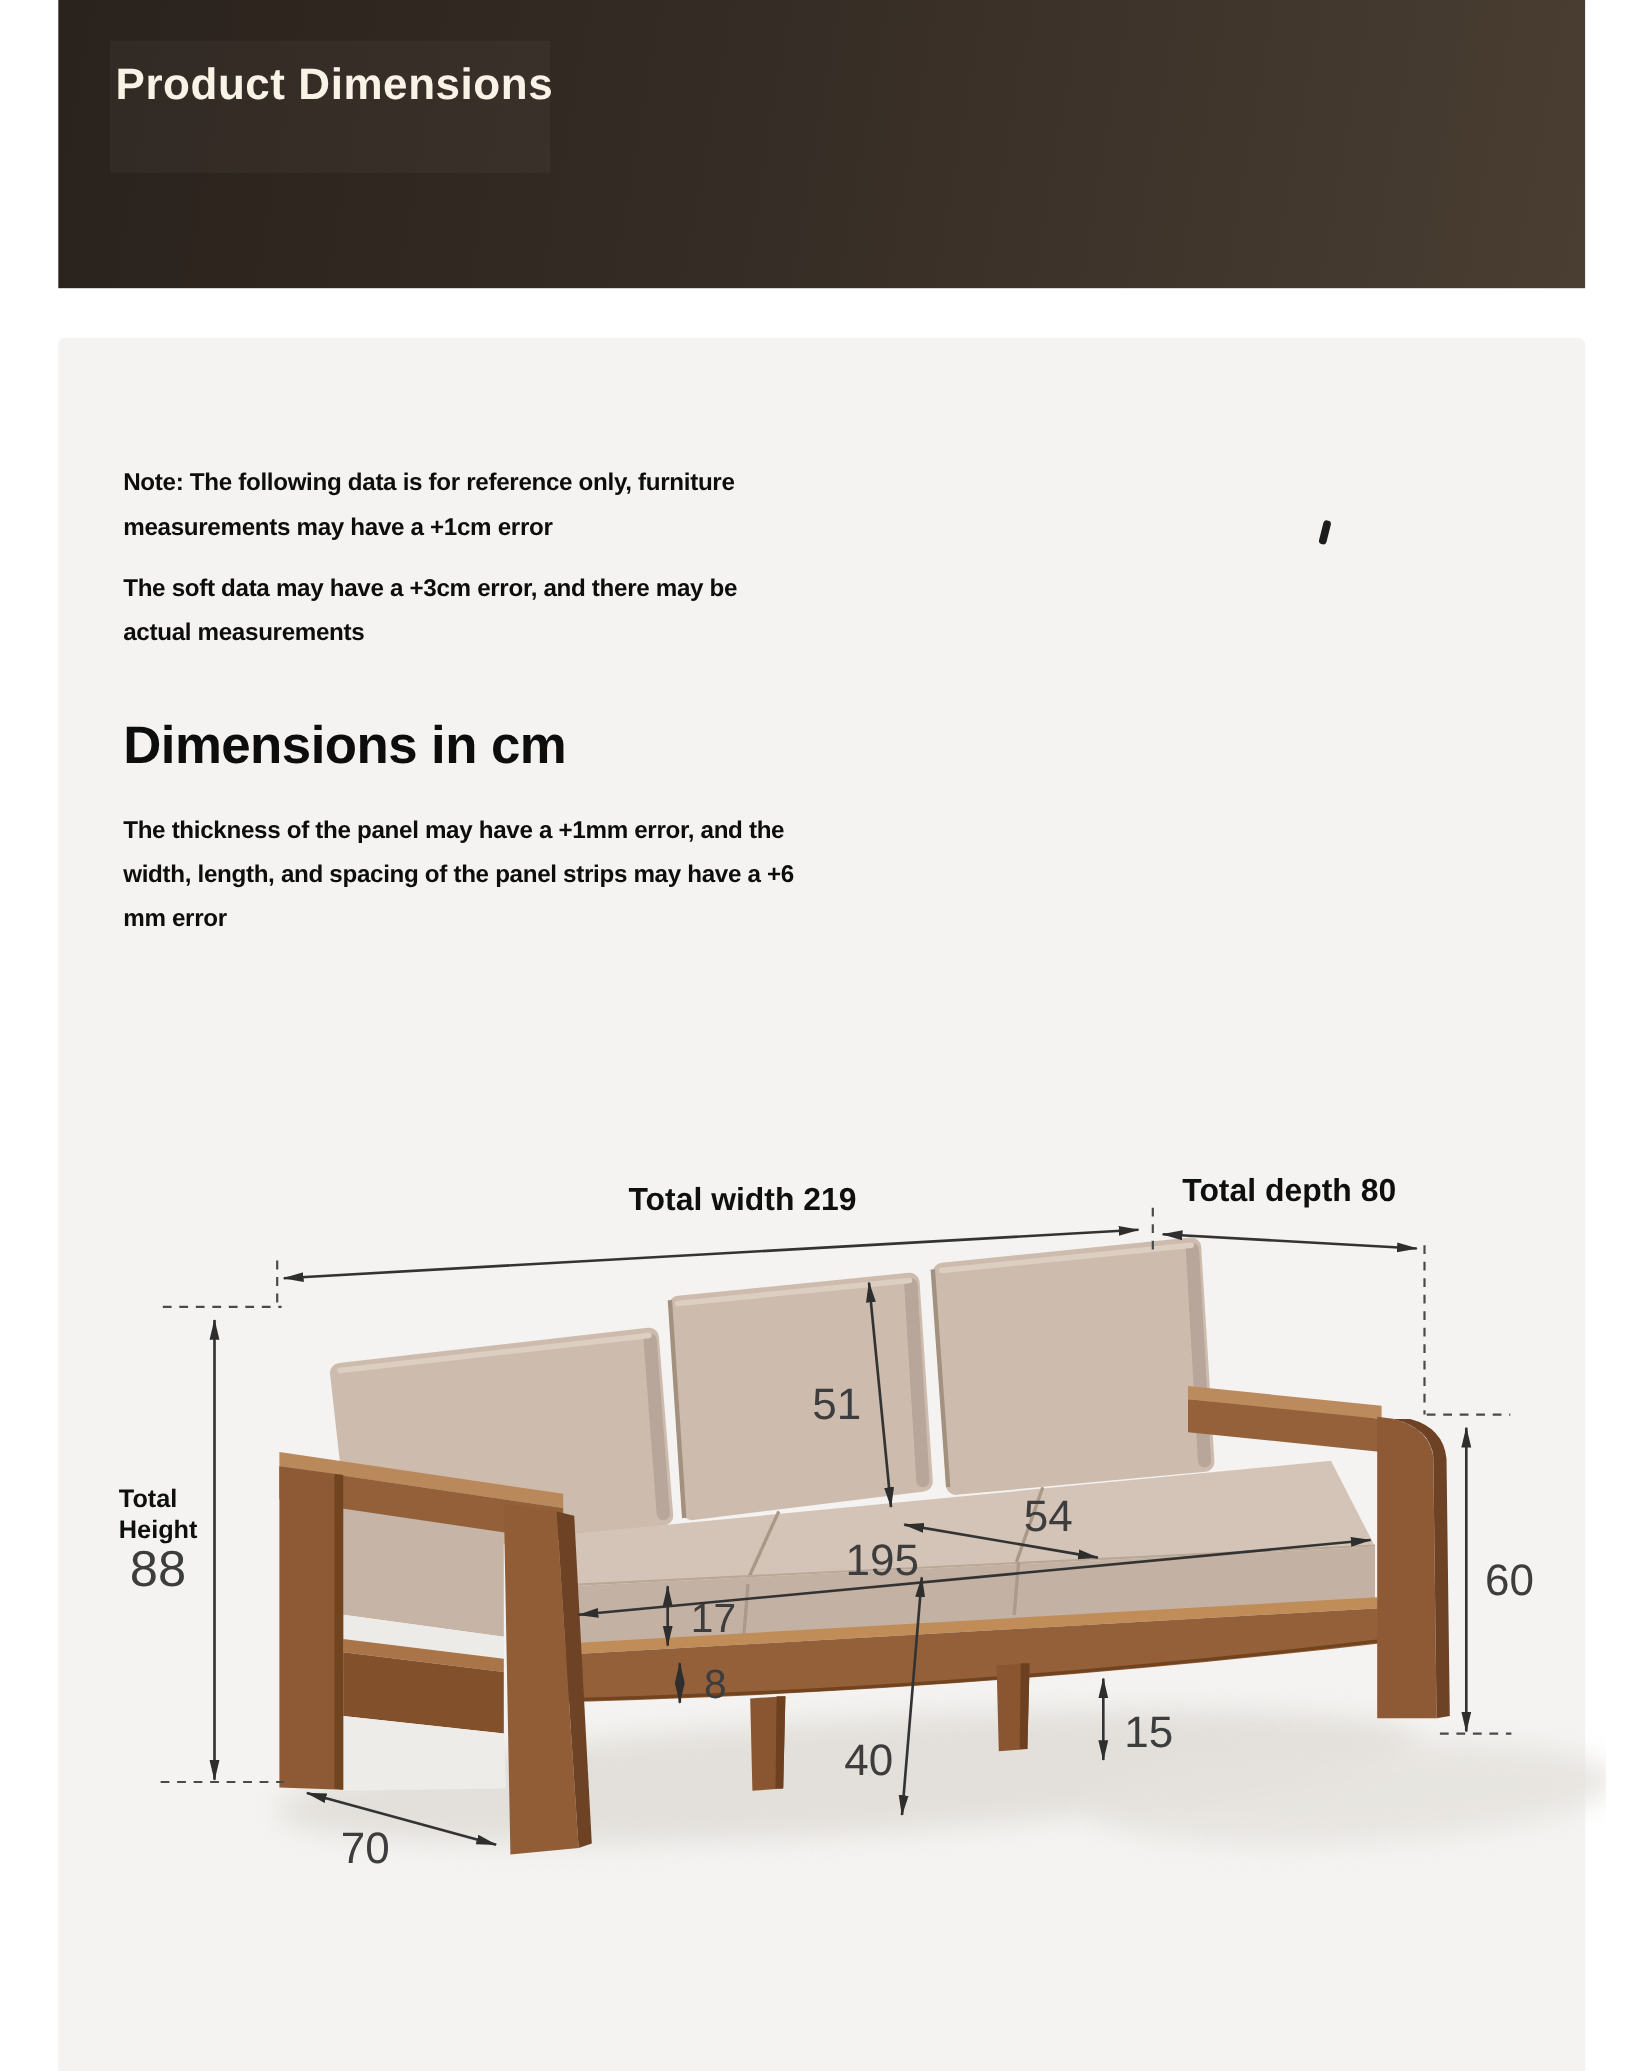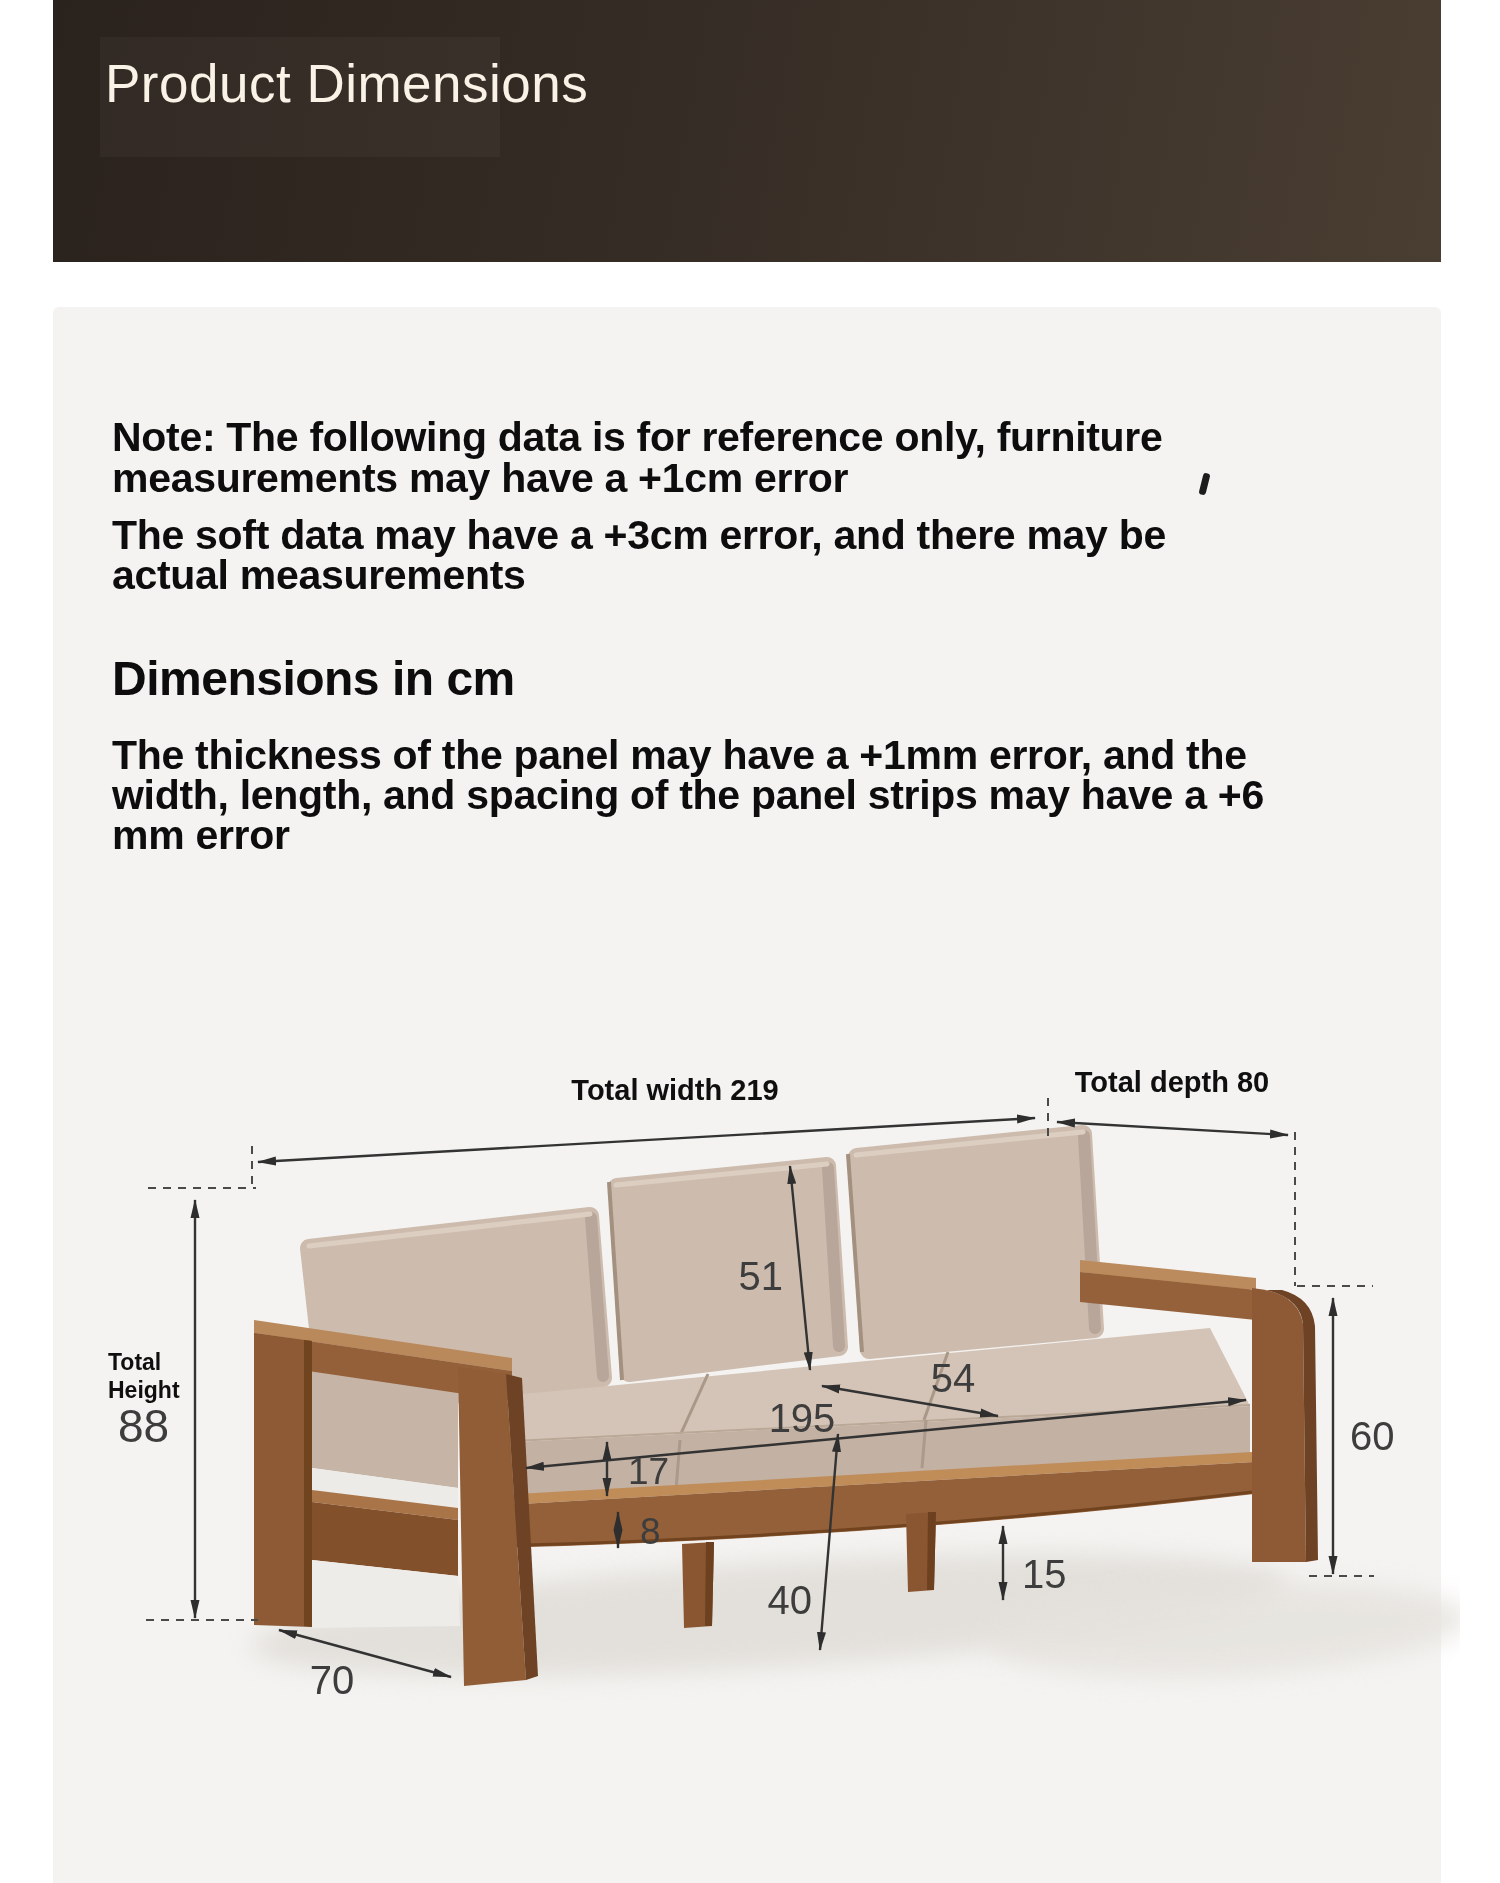--- a/index.html
+++ b/index.html
@@ -11,28 +11,28 @@
     --rail_top:#c08c58;
   }
   html,body{margin:0;padding:0;}
   body{background:#e9e9e9;font-family:"Liberation Sans",sans-serif;}
   .page{position:relative;width:1500px;height:1883px;background:var(--page_bg);overflow:hidden;margin:0 auto;}
 
   .banner{position:absolute;left:53px;top:0;width:1388px;height:262px;
     background:linear-gradient(100deg,var(--header_bg_1) 0%,var(--header_bg_2) 45%,var(--header_bg_3) 100%);}
   .banner-inner-glow{position:absolute;left:47px;top:37px;width:400px;height:120px;
     background:rgba(255,255,255,0.035);}
-  .banner h1{position:absolute;left:52px;top:56px;margin:0;font-size:53px;line-height:1.05;
-    font-weight:400;color:var(--header_text);letter-spacing:.5px;}
+  .banner h1{position:absolute;left:52px;top:56px;margin:0;font-size:40px;line-height:1.05;
+    font-weight:700;color:var(--header_text);letter-spacing:.5px;}
 
   .card{position:absolute;left:53px;top:307px;width:1388px;height:1576px;
     background:var(--card_bg);border-radius:6px 6px 0 0;}
 
   .note{position:absolute;left:59px;color:var(--body_text);font-weight:700;
-    font-size:41px;line-height:41px;letter-spacing:-0.3px;white-space:nowrap;}
+    font-size:22px;line-height:41px;letter-spacing:-0.3px;white-space:nowrap;}
   .p1{top:110px;}
   .p2{top:208px;line-height:40px;}
   .h2{position:absolute;left:59px;top:348px;margin:0;font-size:48px;line-height:1;
     font-weight:700;color:var(--body_text);letter-spacing:-0.5px;}
   .p3{top:428px;line-height:40px;}
 
   .stray-tick{position:absolute;left:1148px;top:166px;width:7px;height:22px;
     background:#1c1c1c;border-radius:3px;transform:rotate(14deg);}
 
   .diagram{position:absolute;left:60px;top:1040px;}

